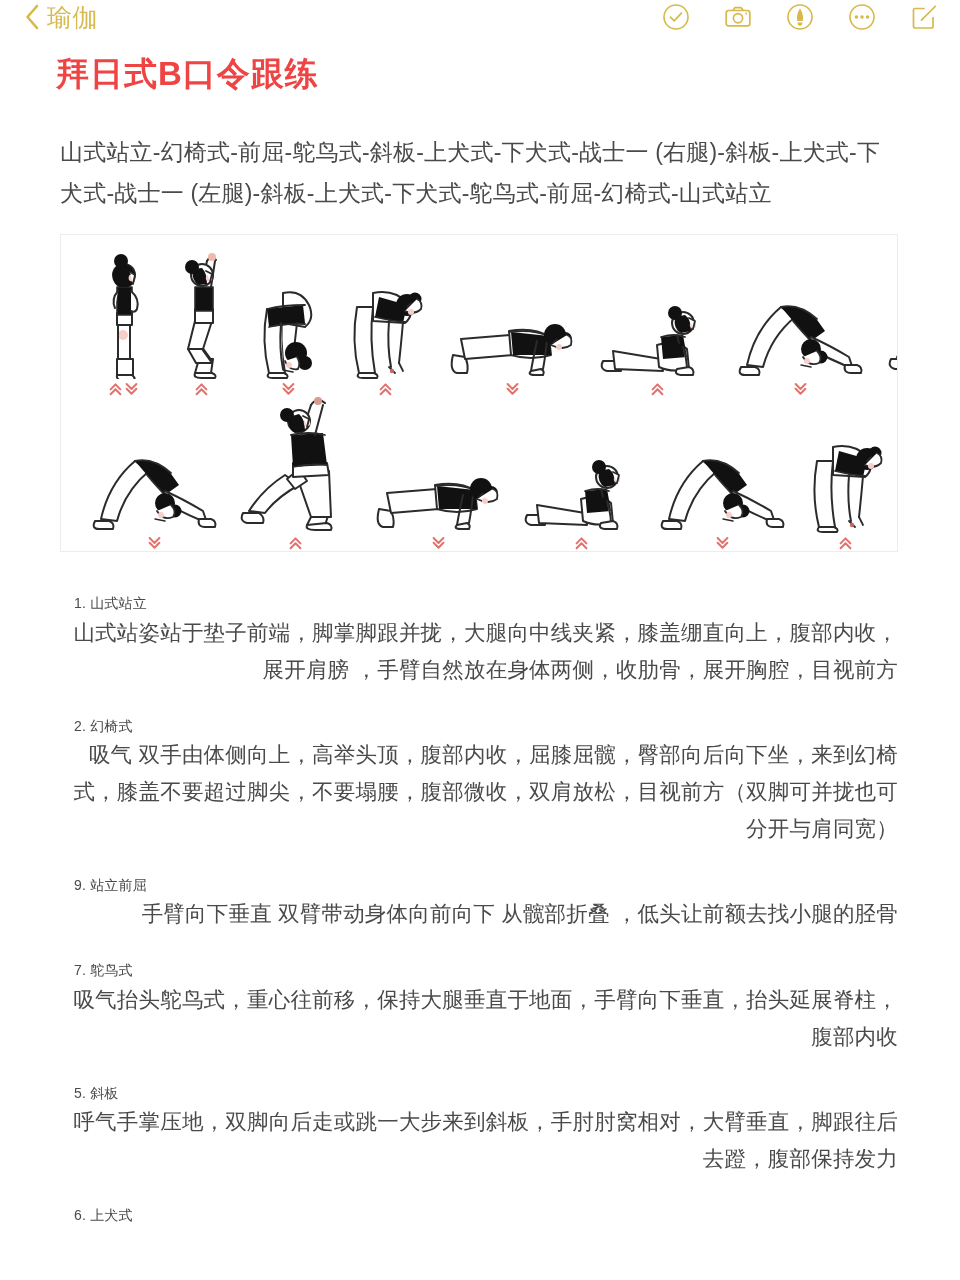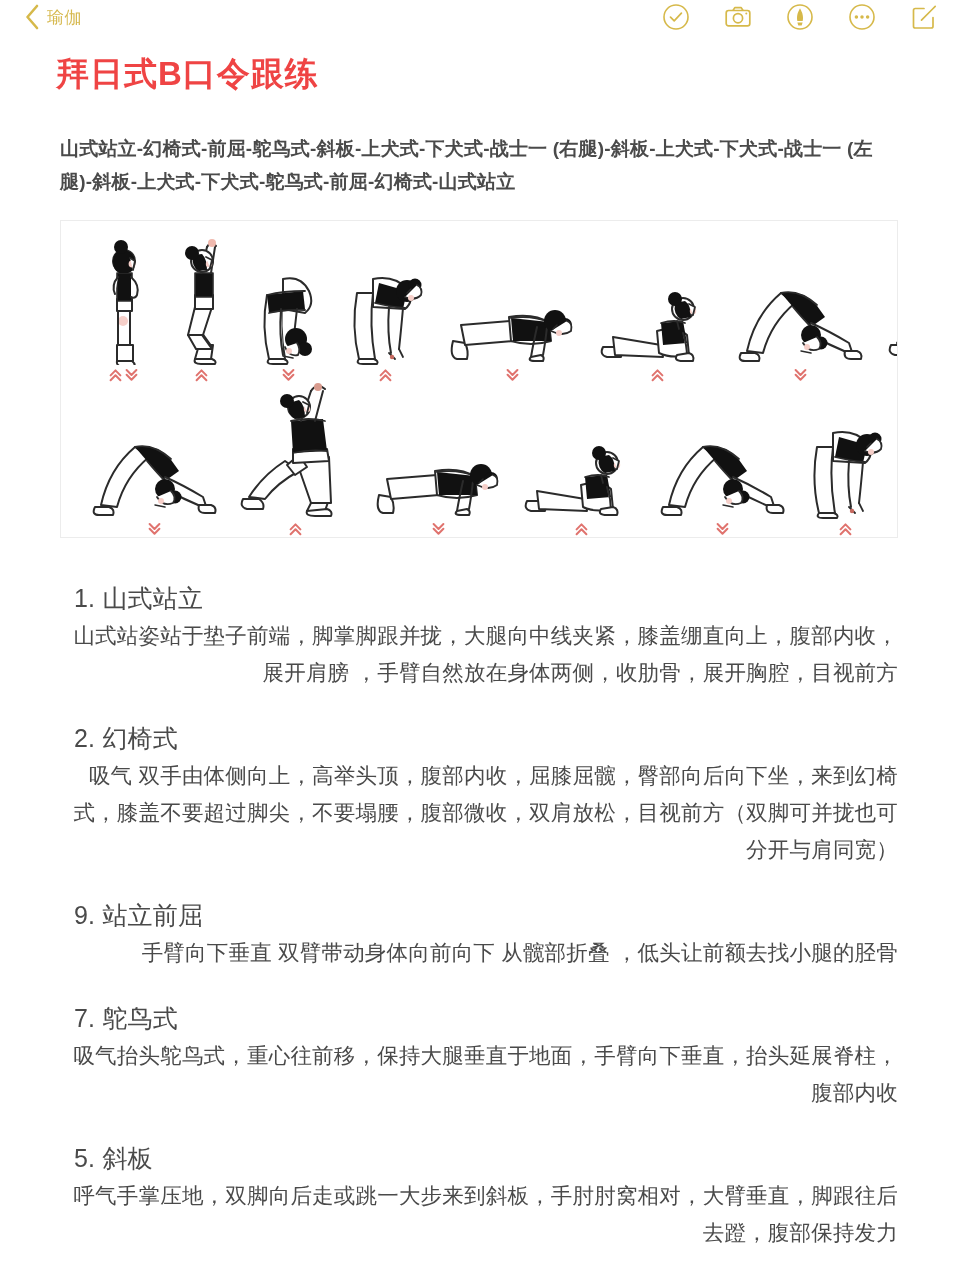--- a/index.html
+++ b/index.html
@@ -23,21 +23,21 @@
   .back-btn {
     display: flex;
     align-items: center;
     gap: 7px;
     color: #d8b94a;
     cursor: pointer;
     user-select: none;
   }
   .chev-left { display:block; }
   .back-label {
-    font-size: 17px;
+    font-size: 25px;
     color: #d6b94f;
     letter-spacing: 0.5px;
     line-height: 1;
   }
   .nav-actions {
     margin-left: auto;
     display: flex;
     align-items: center;
     gap: 34px;
   }
@@ -49,26 +49,25 @@
     font-size: 33px;
     font-weight: bold;
     color: #ef4444;
     letter-spacing: 1px;
     line-height: 1.2;
   }
 
   
   .sequence {
     margin: 38px 60px 8px 60px;
-    font-size: 19px;
+    font-size: 23px;
     line-height: 1.78;
     color: #4a4a4a;
     letter-spacing: 0.2px;
     width: 840px;
-    font-weight: bold;
   }
 
   
   .illus-panel {
     position: relative;
     margin: 21px 0 0 60px;
     width: 838px;
     height: 318px;
     background: #ffffff;
     border: 1px solid #ececec;
@@ -80,21 +79,21 @@
     bottom: 0;
   }
   .pose svg { display: block; }
   .breath { position: absolute; display: flex; gap: 3px; }
   .breath svg { display: block; }
 
   
   .steps { margin: 40px 0 0 0; padding: 0 62px 0 58px; }
   .step { margin-bottom: 26px; }
   .step-head {
-    font-size: 25px;
+    font-size: 14px;
     color: #4a4a4a;
     line-height: 1.6;
     padding-left: 16px;
     letter-spacing: 0.2px;
   }
   .step-body {
     font-size: 21.5px;
     color: #4a4a4a;
     line-height: 1.72;
     letter-spacing: 0.2px;

